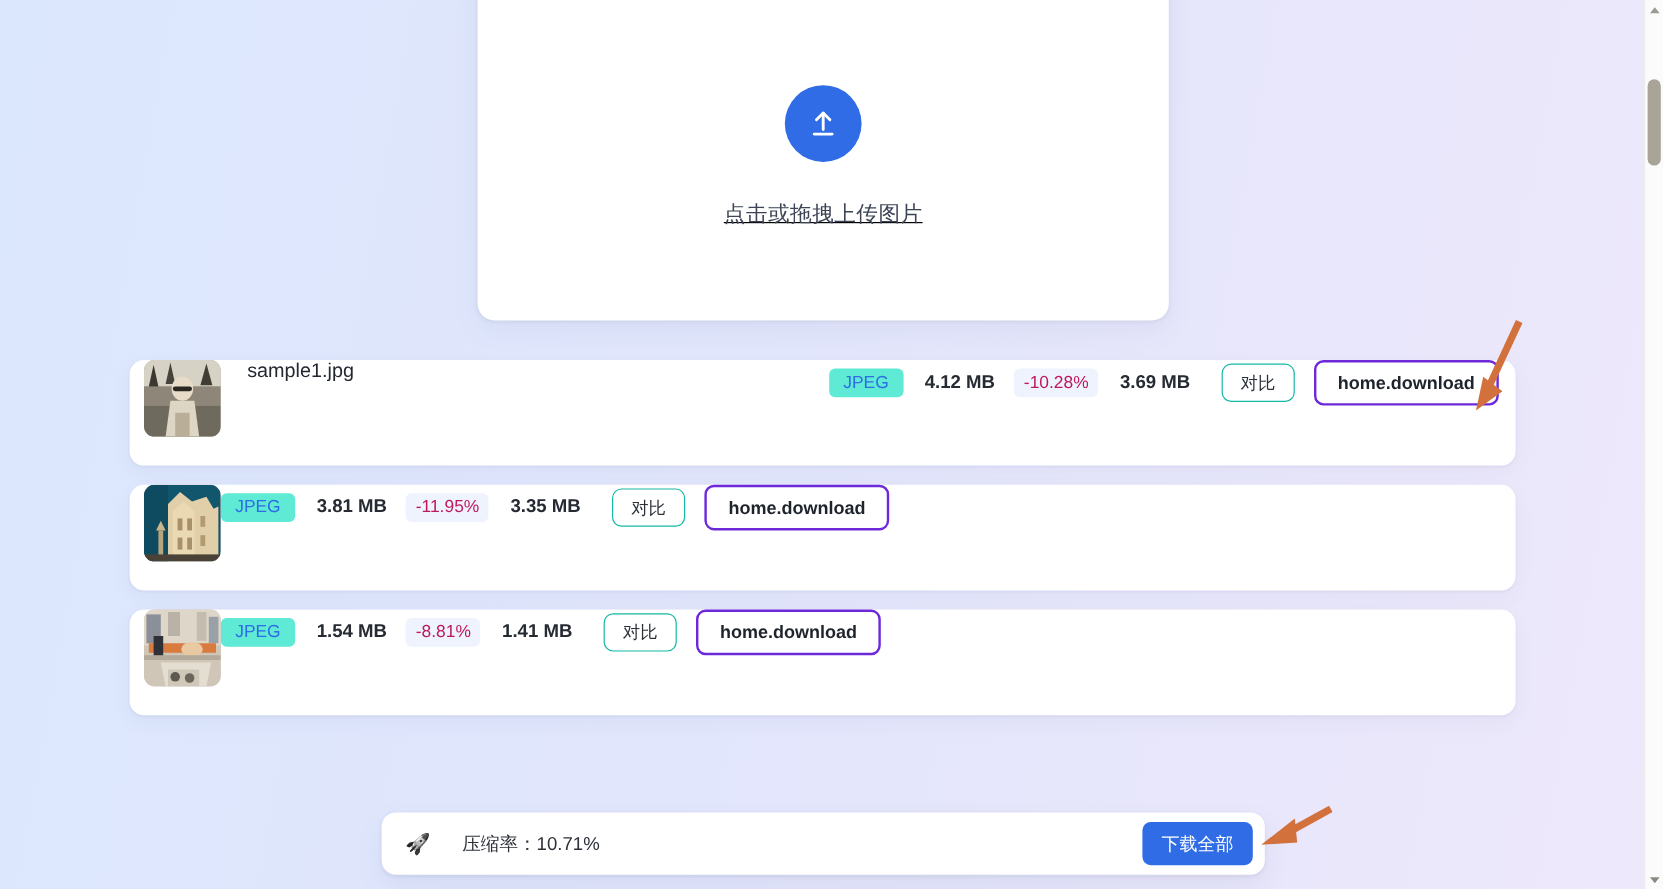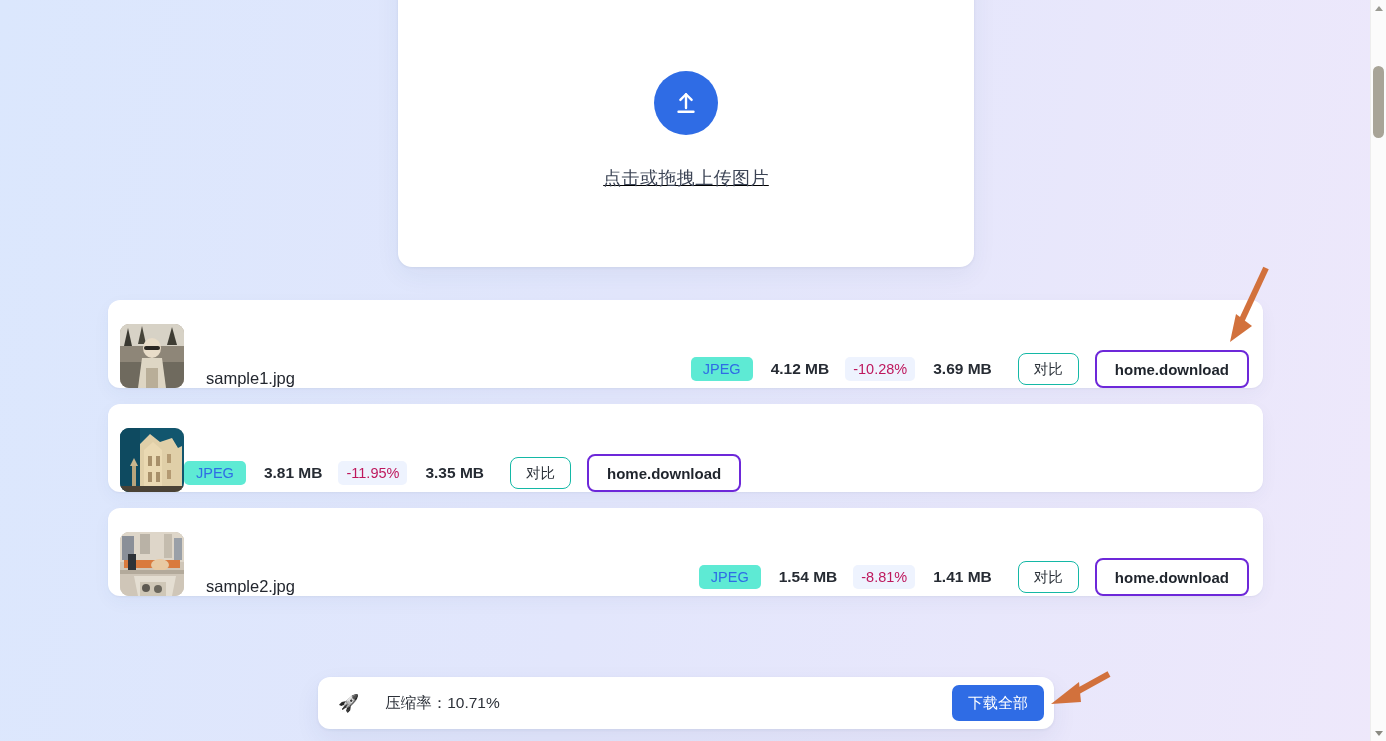--- a/index.html
+++ b/index.html
@@ -63,21 +63,21 @@
     position: absolute;
     left: 108px; top: 300px;
     width: 1155px;
   }
   .file-row {
     height: 88px;
     background: #ffffff;
     border-radius: 12px;
     margin-bottom: 16px;
     display: flex;
-    align-items: flex-end;
+    align-items: flex-start;
     padding: 0 14px 0 12px;
     box-shadow: 0 1px 2px rgba(30,50,90,.05), 0 6px 18px rgba(40,60,110,.045);
   }
   .thumb {
     width: 64px; height: 64px;
     border-radius: 9px;
     flex: 0 0 auto;
     overflow: hidden;
     position: relative;
     background: #cfc8bd;
@@ -332,21 +332,20 @@
           <path d="M4 28 H60 V36 H4 Z" fill="#d97a3e"></path>
           <ellipse cx="40" cy="33" rx="9" ry="6" fill="#e8c9a2"></ellipse>
           <rect x="8" y="22" width="8" height="18" fill="#2e3238"></rect>
           <path d="M14 44 H56 L52 64 H18 Z" fill="#e4ded2"></path>
           <rect x="20" y="50" width="26" height="14" fill="#cfc7b7"></rect>
           <circle cx="26" cy="56" r="4" fill="#5e5a52"></circle>
           <circle cx="38" cy="57" r="4" fill="#6a665c"></circle>
           <rect x="0" y="38" width="64" height="4" fill="#b3aa9b"></rect>
         </svg>
       </div>
-      <div class="file-name">sample2.jpg</div>
       <div class="meta">
         <span class="badge-format">JPEG</span>
         <span class="size-orig">1.54 MB</span>
         <span class="badge-delta">-8.81%</span>
         <span class="size-new">1.41 MB</span>
         <button class="btn-ghost">对比</button>
         <button class="btn-download">home.download</button>
       </div>
     </div>
 

